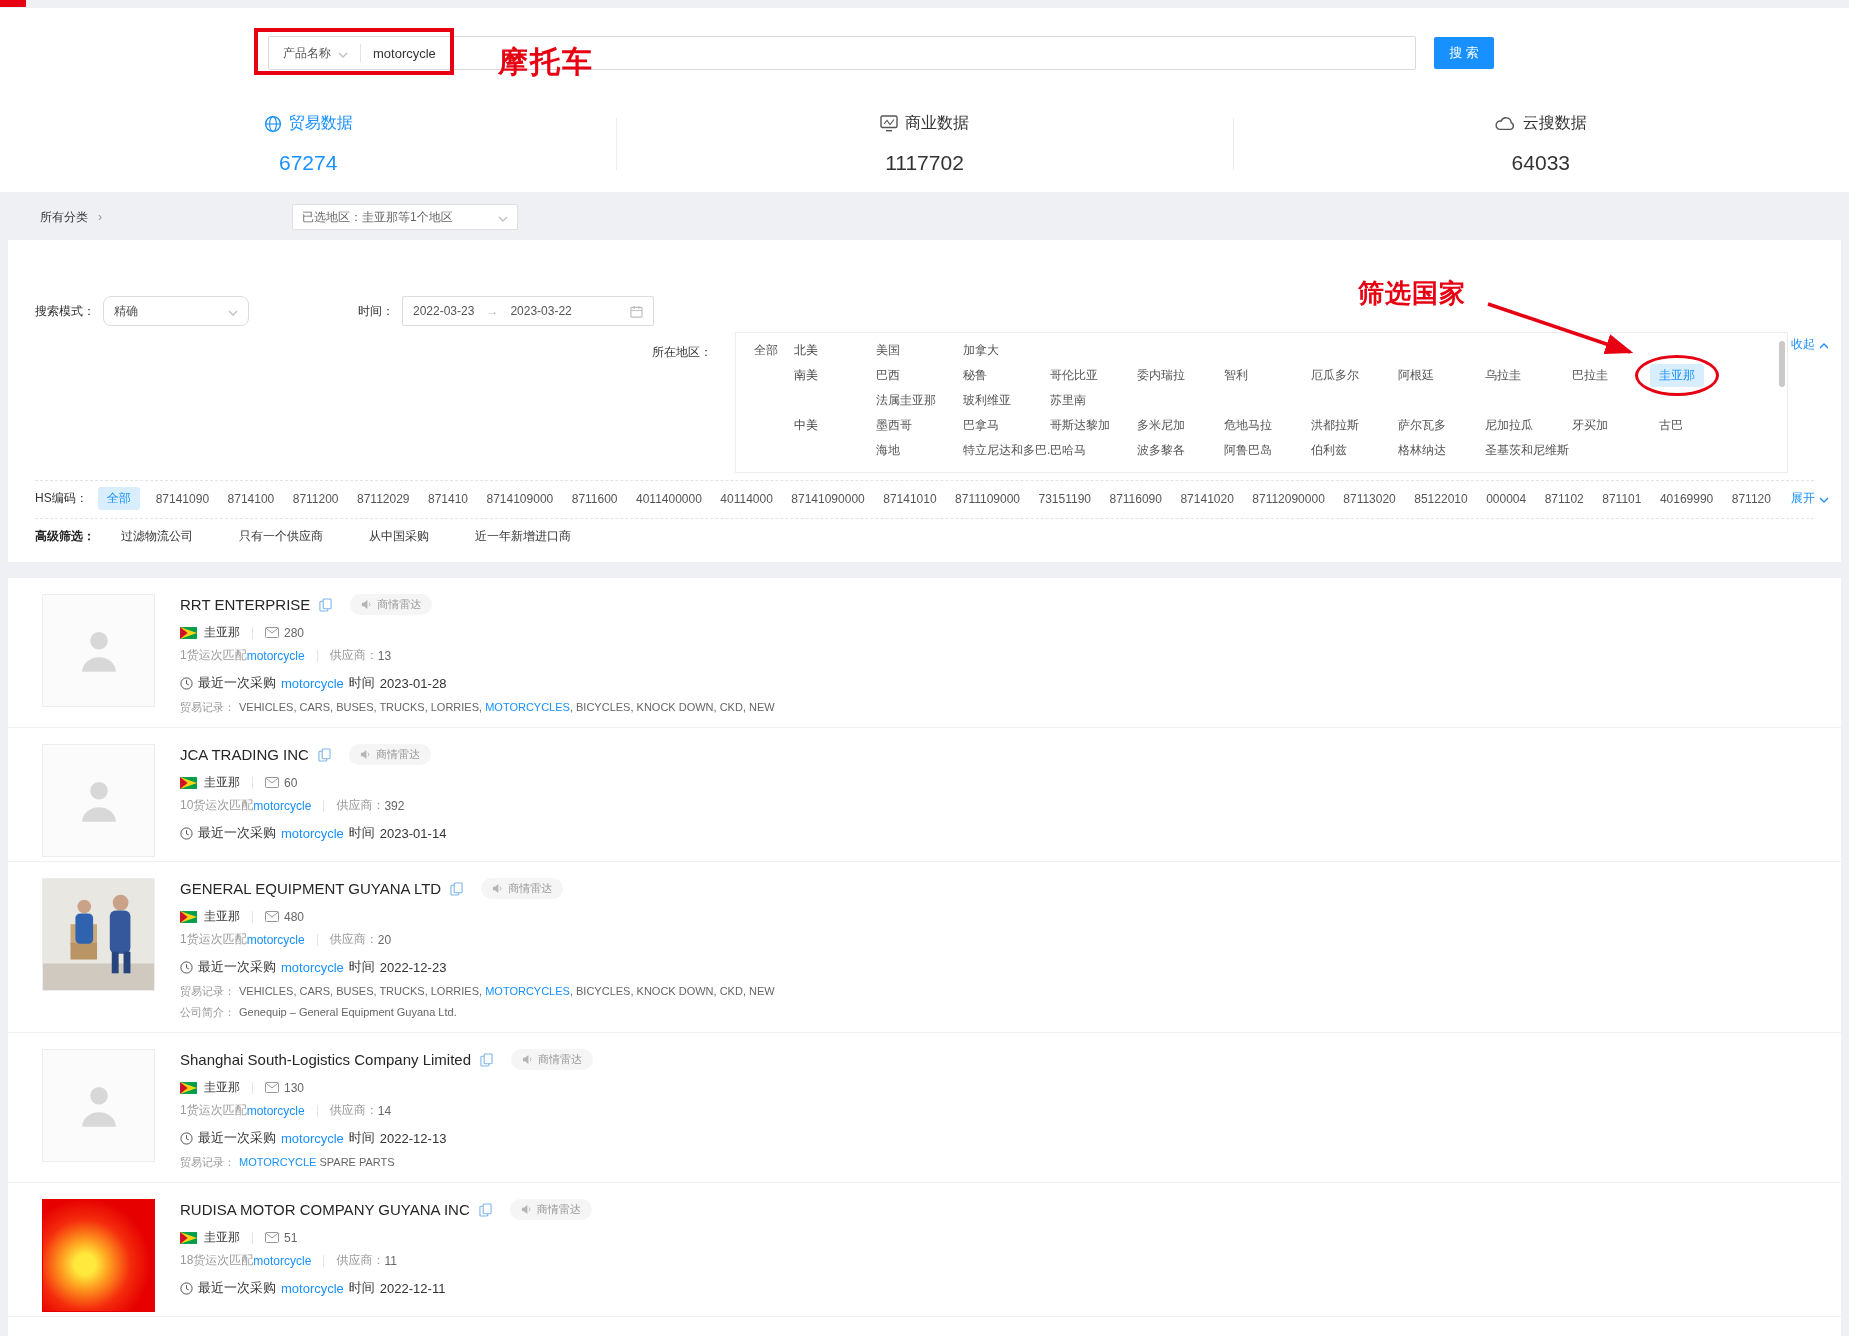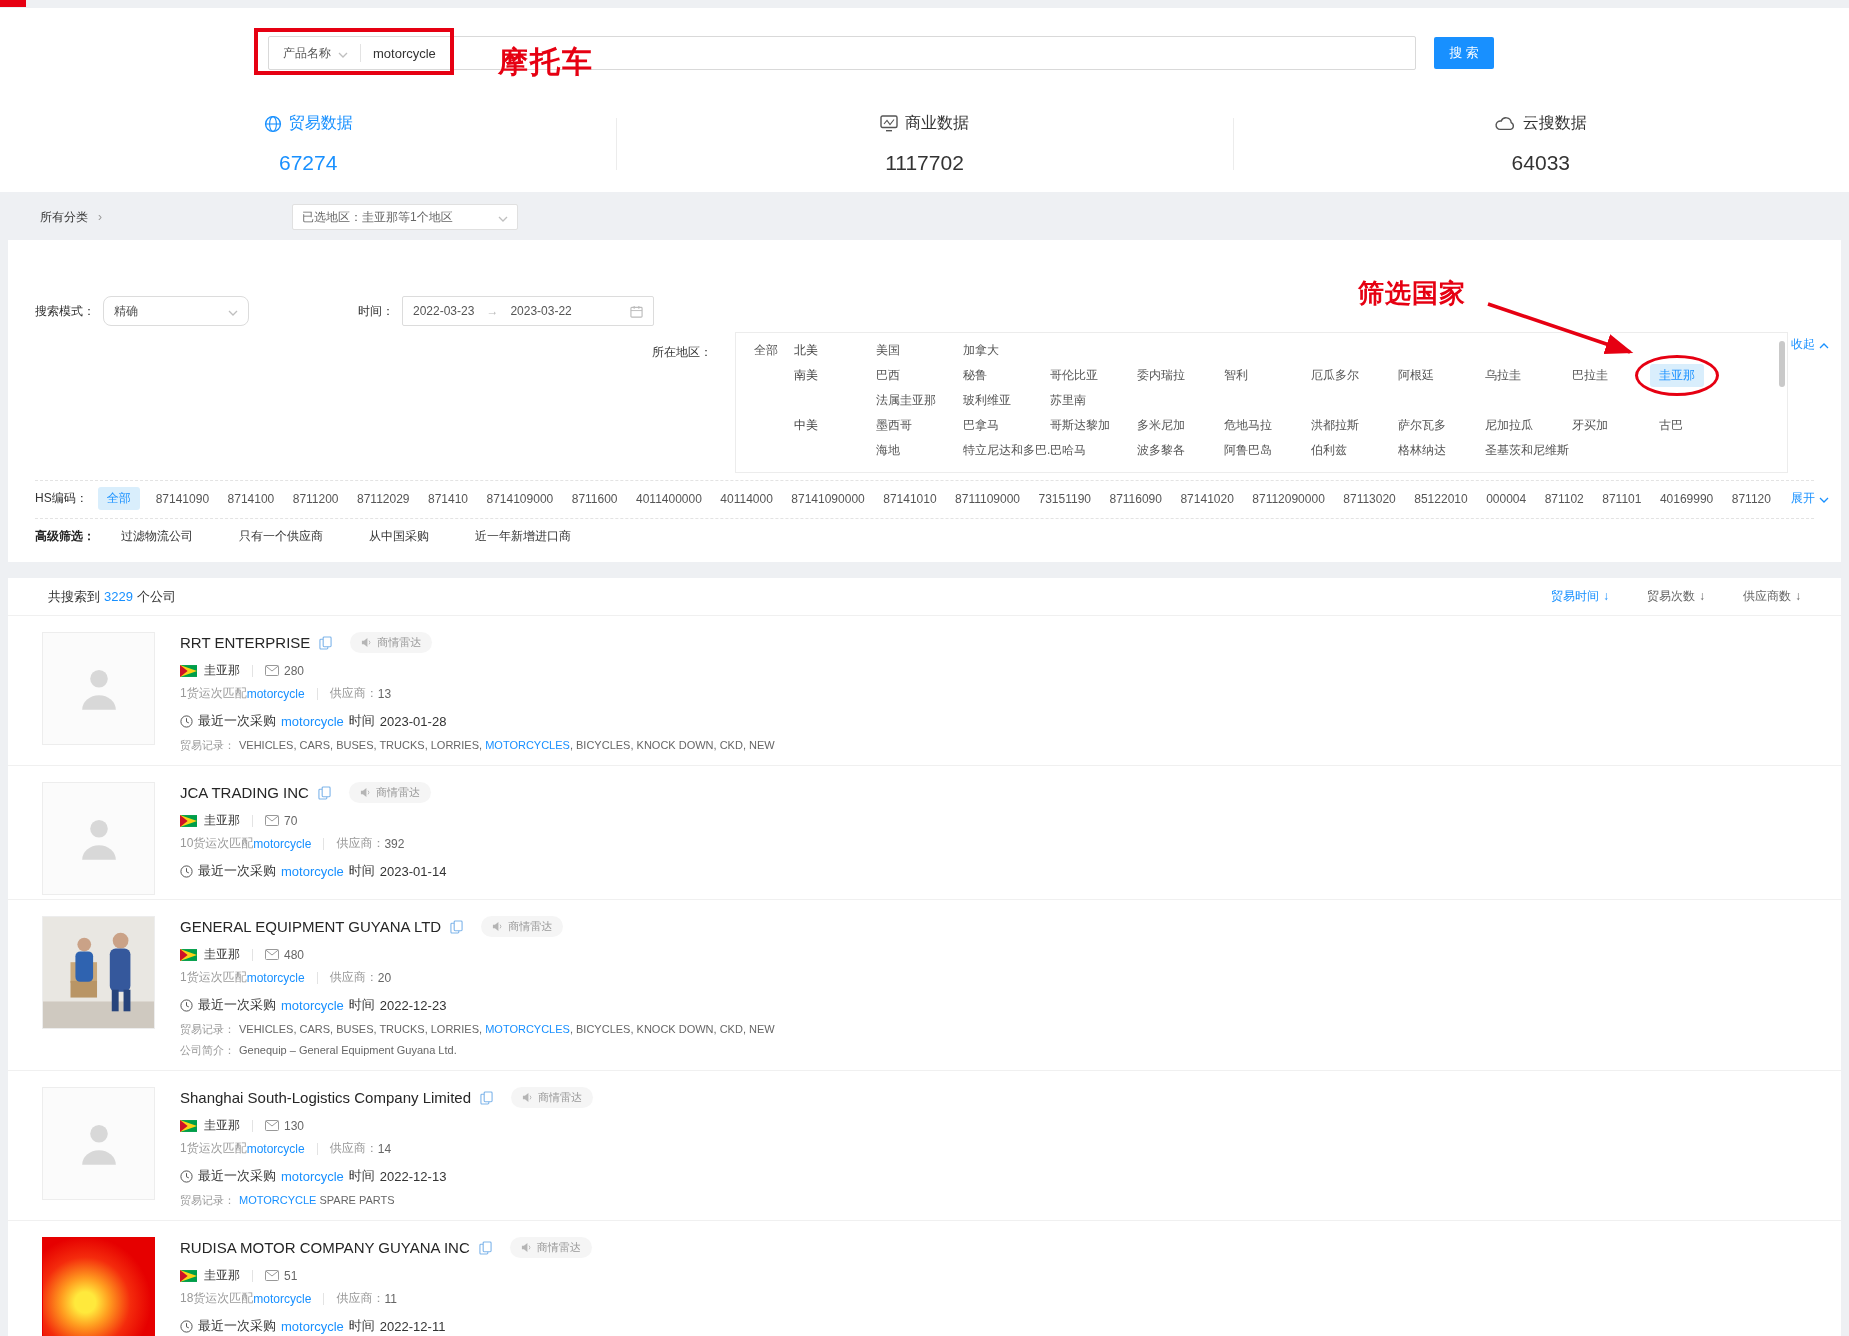--- a/index.html
+++ b/index.html
@@ -318,30 +318,20 @@
       <div class="adv-opts" id="adv-options">
           <span class="adv-opt">过滤物流公司</span>
           <span class="adv-opt">只有一个供应商</span>
           <span class="adv-opt">从中国采购</span>
           <span class="adv-opt">近一年新增进口商</span>
         </div>
     </div>
   </section>
 
   <section class="panel results-panel">
-    <div class="results-header">
-      <div class="summary">
-        <span>共搜索到</span><span class="count">3229</span><span>个公司</span>
-      </div>
-      <div class="sorts" id="sorts">
-          <span class="sort-opt active"><span>贸易时间</span><span class="dir">↓</span></span>
-          <span class="sort-opt"><span>贸易次数</span><span class="dir">↓</span></span>
-          <span class="sort-opt"><span>供应商数</span><span class="dir">↓</span></span>
-        </div>
-    </div>
     <div id="company-list">
         <div class="card">
           <div class="thumb">
             <svg width="62" height="62" viewBox="0 0 24 24">
               <circle cx="12" cy="8" r="3.4" fill="#d8d8d8"></circle>
               <path d="M5.5 20 a6.5 5.6 0 0 1 13 0 Z" fill="#d8d8d8"></path>
             </svg>
           </div>
           <div class="card-content">
             <div class="name-row">
@@ -440,21 +430,21 @@
               </span>
               <span>圭亚那</span>
               <span class="sepline"></span>
               <span class="mail">
                 <span class="ic" style="display: inline-flex; align-items: center;">
                   <svg width="14" height="11" viewBox="0 0 14 11">
                     <rect x="0.5" y="0.5" width="13" height="10" rx="1" fill="none" stroke="#999"></rect>
                     <path d="M1 1.2 L7 6 L13 1.2" fill="none" stroke="#999"></path>
                   </svg>
                 </span>
-                <span>70</span>
+                <span>60</span>
               </span>
             </div>
             <div class="match-row">
               <span>10货运次匹配</span>
               <span class="term">motorcycle</span>
               <span class="sepline"></span>
               <span>供应商：</span>
               <span class="supval">392</span>
             </div>
             <div class="last-row">

